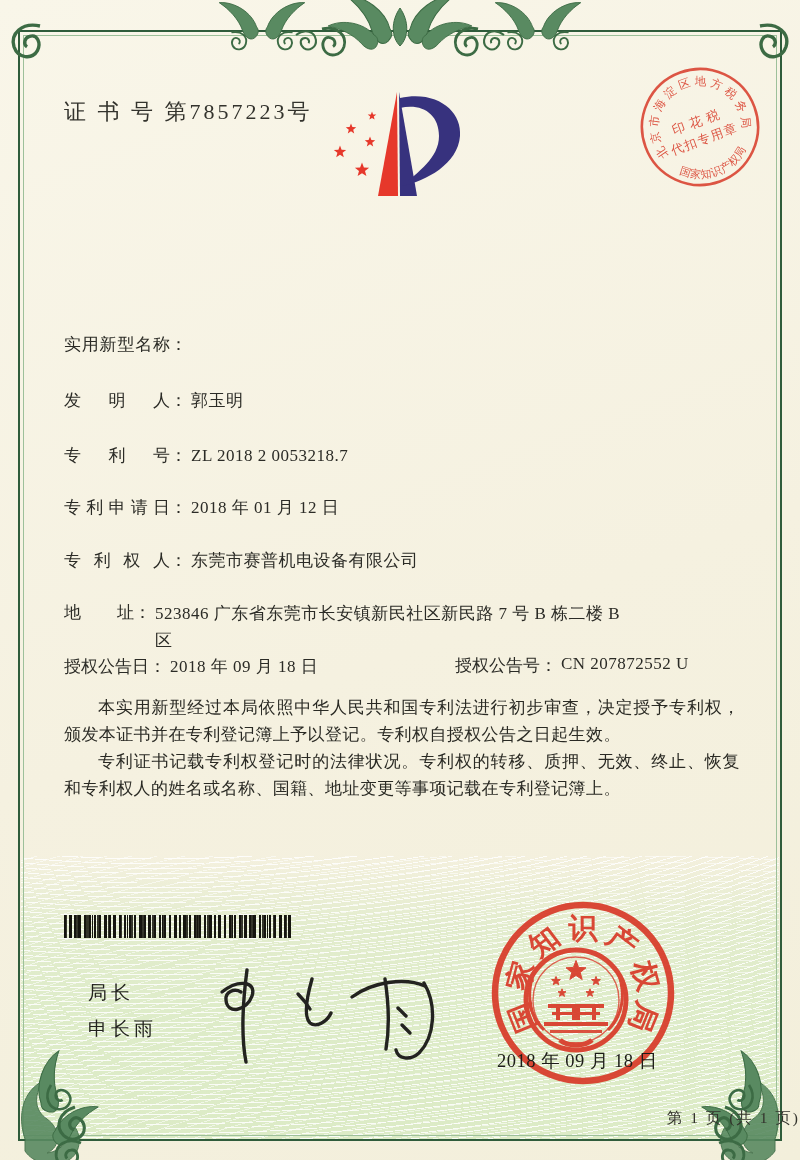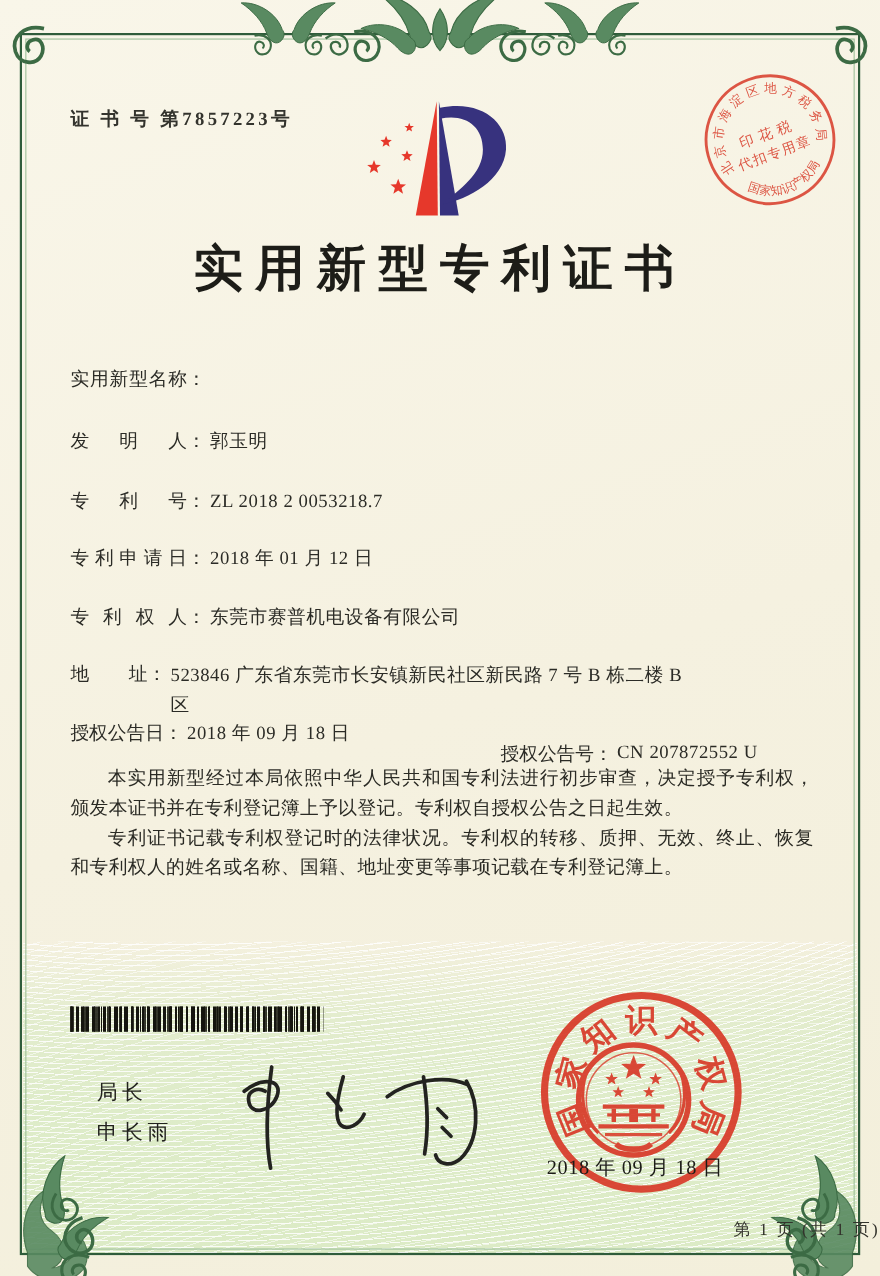--- a/index.html
+++ b/index.html
@@ -20,33 +20,33 @@
   }
   .border-outer{
     position:absolute;left:18px;top:30px;right:18px;bottom:19px;
     border:2px solid var(--border-green,#2f5c3b);
   }
   .border-inner{
     position:absolute;left:23px;top:35px;right:23px;bottom:24px;
     border:1px solid #9dc09a;
   }
   svg.layer{position:absolute;left:0;top:0;width:800px;height:1160px;pointer-events:none;}
-  .cert-no{position:absolute;left:64px;top:97px;font-size:17px;letter-spacing:3px;color:#33332d;font-weight:bold;}
+  .cert-no{position:absolute;left:64px;top:97px;font-size:22px;letter-spacing:3px;color:#33332d;}
   .title{
     position:absolute;left:0;right:0;top:214px;text-align:center;
     font-size:45px;font-weight:700;letter-spacing:11px;color:#1d1d18;
   }
   .frow{position:absolute;left:64px;display:flex;align-items:flex-start;font-size:17px;line-height:26px;}
   .lab{display:inline-block;text-align:justify;text-align-last:justify;white-space:nowrap;}
   .lab106{width:106px;}
   .lab70{width:70px;}
   .colon{margin-right:4px;}
   .val{letter-spacing:.5px;}
   .addr-val{width:575px;letter-spacing:.5px;line-height:27px;}
-  .grant-right{position:absolute;left:455px;top:654px;display:flex;font-size:17px;margin-top:20px;}
+  .grant-right{position:absolute;left:455px;top:654px;display:flex;font-size:17px;}
   .body-text{
     position:absolute;left:64px;top:694px;width:676px;
     font-size:17px;line-height:27px;text-align:justify;letter-spacing:.4px;color:#2a2a24;
   }
   .body-text p{margin:0;text-indent:2em;}
   .barcode{
     position:absolute;left:64px;top:915px;width:230px;height:23px;
     background:
       repeating-linear-gradient(90deg,#15150f 0 2px,rgba(0,0,0,0) 2px 5px),
       repeating-linear-gradient(90deg,#15150f 0 1px,rgba(0,0,0,0) 1px 7px),
@@ -116,21 +116,20 @@
           <polygon points="42.0,27.5 43.1,30.5 46.3,30.6 43.8,32.6 44.6,35.6 42.0,33.9 39.4,35.6 40.2,32.6 37.7,30.6 40.9,30.5" fill="#e6382b"></polygon>
           <polygon points="21.0,39.5 22.4,43.1 26.2,43.3 23.2,45.7 24.2,49.4 21.0,47.3 17.8,49.4 18.8,45.7 15.8,43.3 19.6,43.1" fill="#e6382b"></polygon>
           <polygon points="40.0,52.5 41.4,56.1 45.2,56.3 42.2,58.7 43.2,62.4 40.0,60.3 36.8,62.4 37.8,58.7 34.8,56.3 38.6,56.1" fill="#e6382b"></polygon>
           <polygon points="10.0,61.5 11.6,65.8 16.2,66.0 12.6,68.8 13.8,73.3 10.0,70.7 6.2,73.3 7.4,68.8 3.8,66.0 8.4,65.8" fill="#e6382b"></polygon>
           <polygon points="32.0,78.5 33.9,83.5 39.1,83.7 35.0,87.0 36.4,92.1 32.0,89.2 27.6,92.1 29.0,87.0 24.9,83.7 30.1,83.5" fill="#e6382b"></polygon>
         </g>
     </g>
   </svg>
 
   <div class="cert-no">证 书 号 第7857223号</div>
-  <div class="title">实用新型专利证书</div>
 
   <div class="frow" style="top:332px">
     <span class="lab lab106">实用新型名称</span>
       <span class="colon">：</span>
   </div>
   <div class="frow" style="top:388px">
     <span class="lab lab106">发明人</span>
       <span class="colon">：</span>
     <span class="val">郭玉明</span>
   </div>

